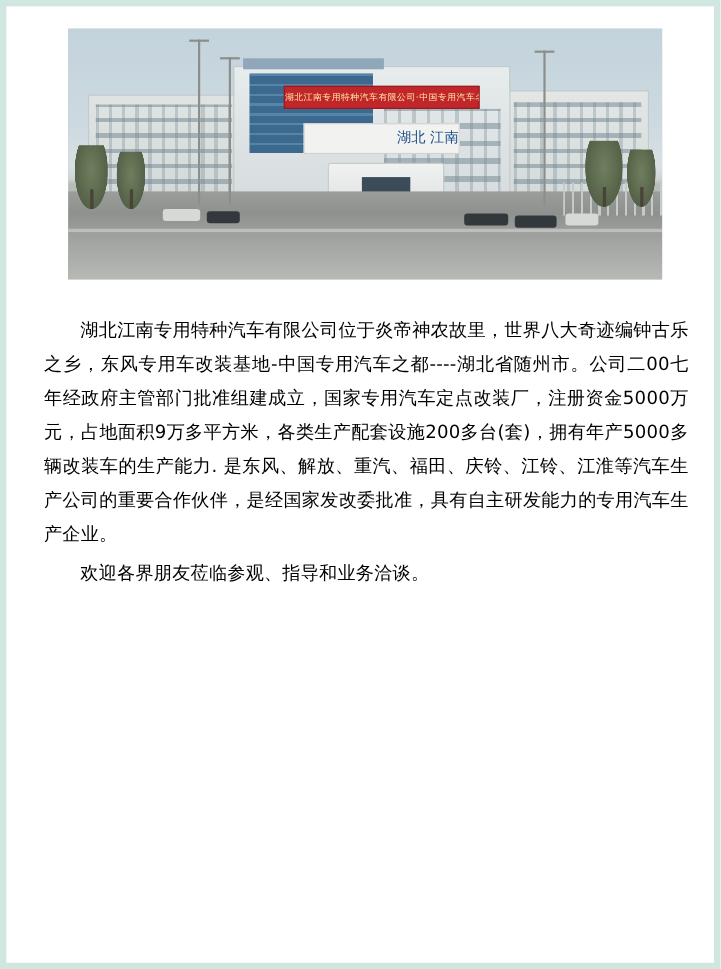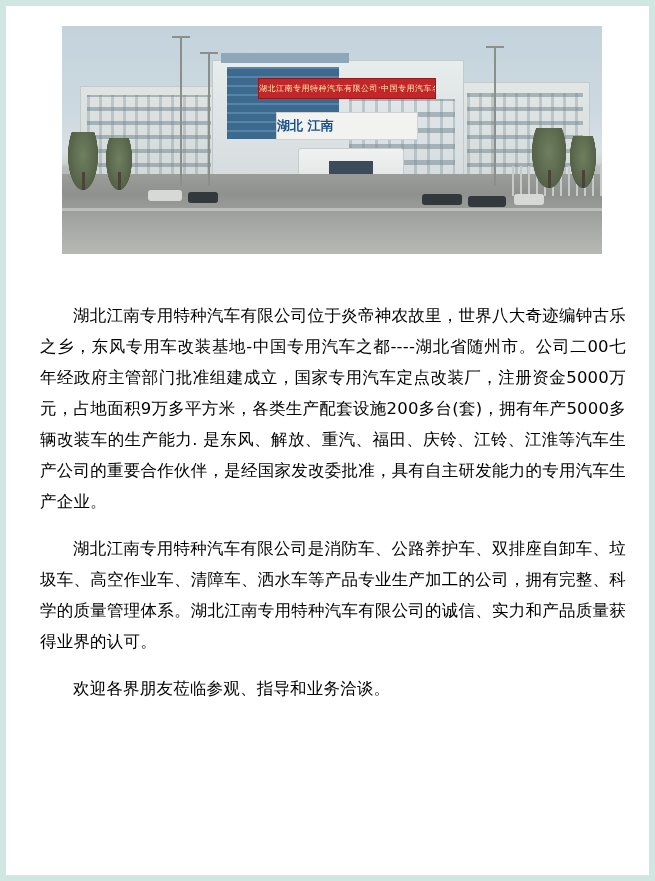--- a/index.html
+++ b/index.html
@@ -156,23 +156,23 @@
   .sign-white {
     position: absolute;
     left: 214px;
     top: 86px;
     width: 140px;
     height: 26px;
     background: #f2f3f1;
     border: 1px solid #cfd2cf;
     color: #1a4f8a;
     font-size: 13px;
-    font-weight: bold;
+    font-weight: normal;
     line-height: 26px;
-    text-align: left;
+    text-align: right;
     white-space: nowrap;
     overflow: hidden;
   }
   
   .canopy {
     position: absolute;
     left: 236px;
     top: 122px;
     width: 104px;
     height: 38px;
@@ -239,21 +239,21 @@
     background: repeating-linear-gradient(90deg, #c4cbc9 0px, #c4cbc9 2px, rgba(0,0,0,0) 2px, rgba(0,0,0,0) 8px);
   }
   
   .article {
     position: absolute;
     left: 34px;
     top: 278px;
     width: 586px;
   }
   .para {
-    margin: 16px 0 4px 0;
+    margin: 0 0 4px 0;
     font-family: "DejaVu Sans", "Liberation Sans", sans-serif;
     font-size: 16.5px;
     line-height: 31px;
     color: #000000;
     text-align: justify;
     text-indent: 2em;
     letter-spacing: 0.2px;
   }
 </style>
 </head>
@@ -311,18 +311,17 @@
         <div class="car white" style="left:86px;  top:164px; width:34px;"></div>
         <div class="car dark" style="left:126px; top:166px; width:30px;"></div>
         <div class="car dark" style="left:360px; top:168px; width:40px;"></div>
         <div class="car dark" style="left:406px; top:170px; width:38px;"></div>
         <div class="car white" style="left:452px; top:168px; width:30px;"></div>
       </div>
     </div>
 
     <div class="article">
       <p class="para">湖北江南专用特种汽车有限公司位于炎帝神农故里，世界八大奇迹编钟古乐之乡，东风专用车改装基地-中国专用汽车之都----湖北省随州市。公司二00七年经政府主管部门批准组建成立，国家专用汽车定点改装厂，注册资金5000万元，占地面积9万多平方米，各类生产配套设施200多台(套)，拥有年产5000多辆改装车的生产能力. 是东风、解放、重汽、福田、庆铃、江铃、江淮等汽车生产公司的重要合作伙伴，是经国家发改委批准，具有自主研发能力的专用汽车生产企业。</p>
-      <p class="para">湖北江南专用特种汽车有限公司是消防车、公路养护车、双排座自卸车、垃圾车、高空作业车、清障车、洒水车等产品专业生产加工的公司，拥有完整、科学的质量管理体系。湖北江南专用特种汽车有限公司的诚信、实力和产品质量获得业界的认可。</p>
       <p class="para">欢迎各界朋友莅临参观、指导和业务洽谈。</p>
     </div>
 
   </div>
 </div>
 
 </body></html>

